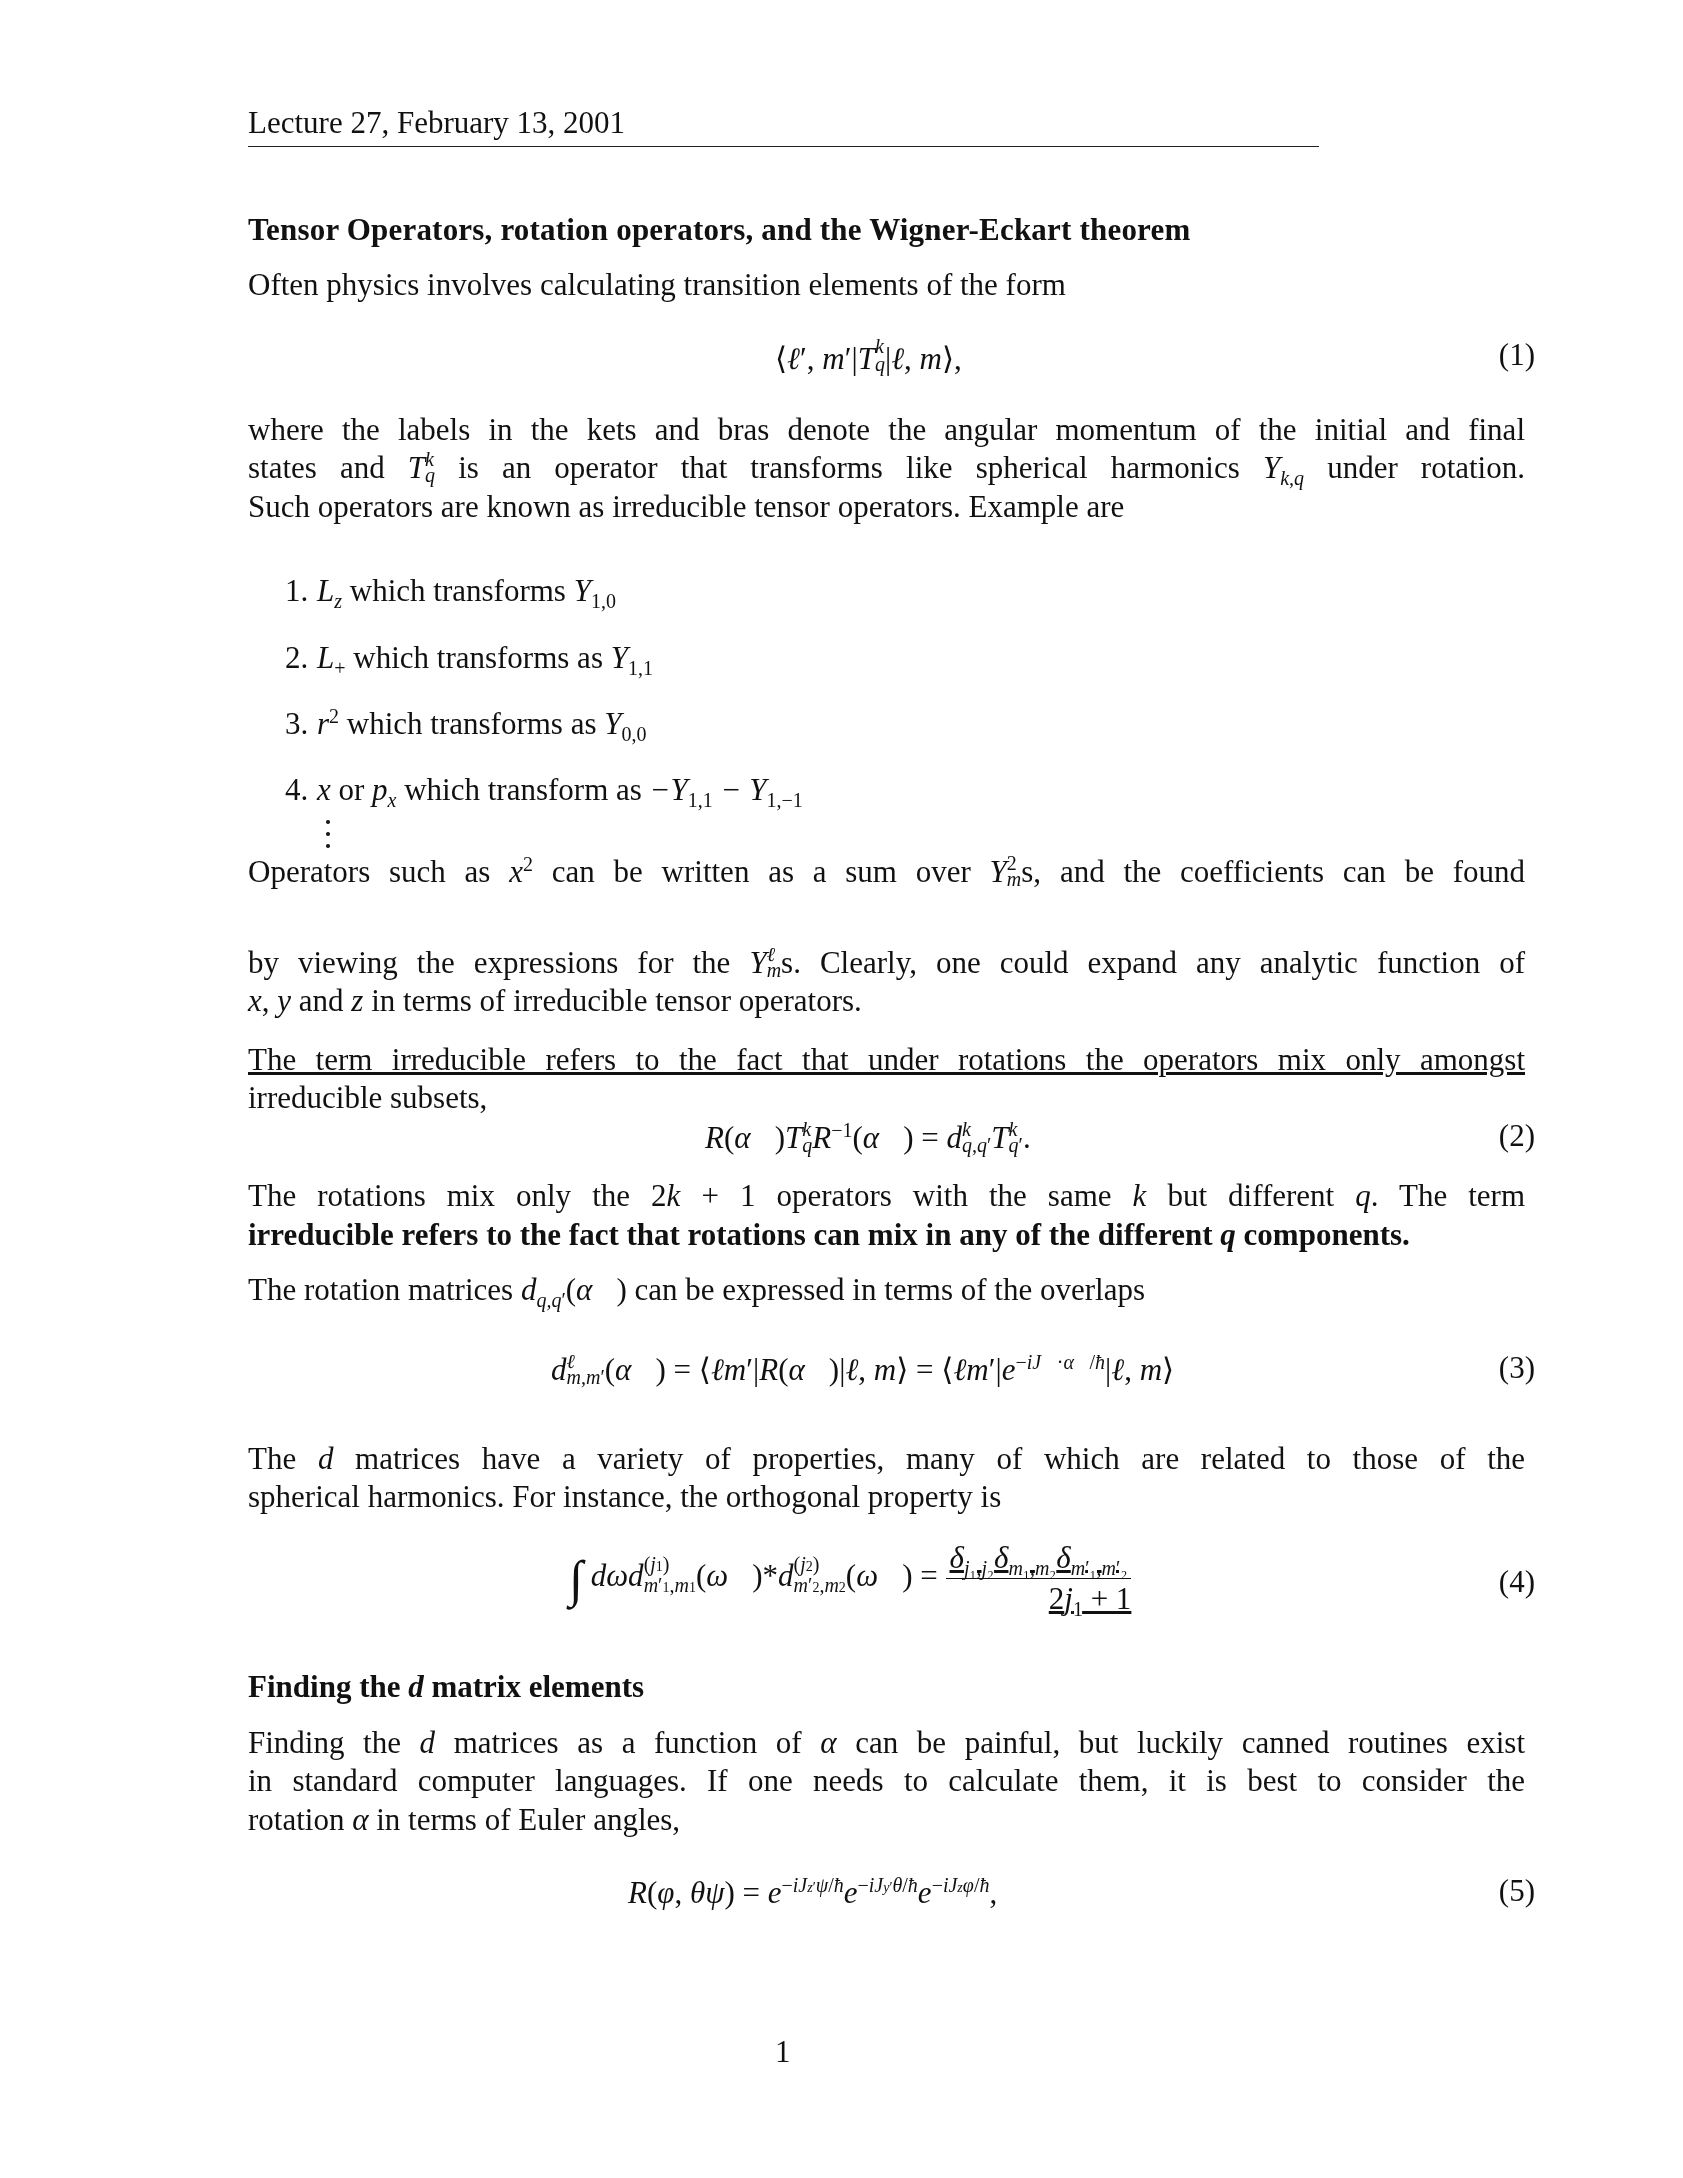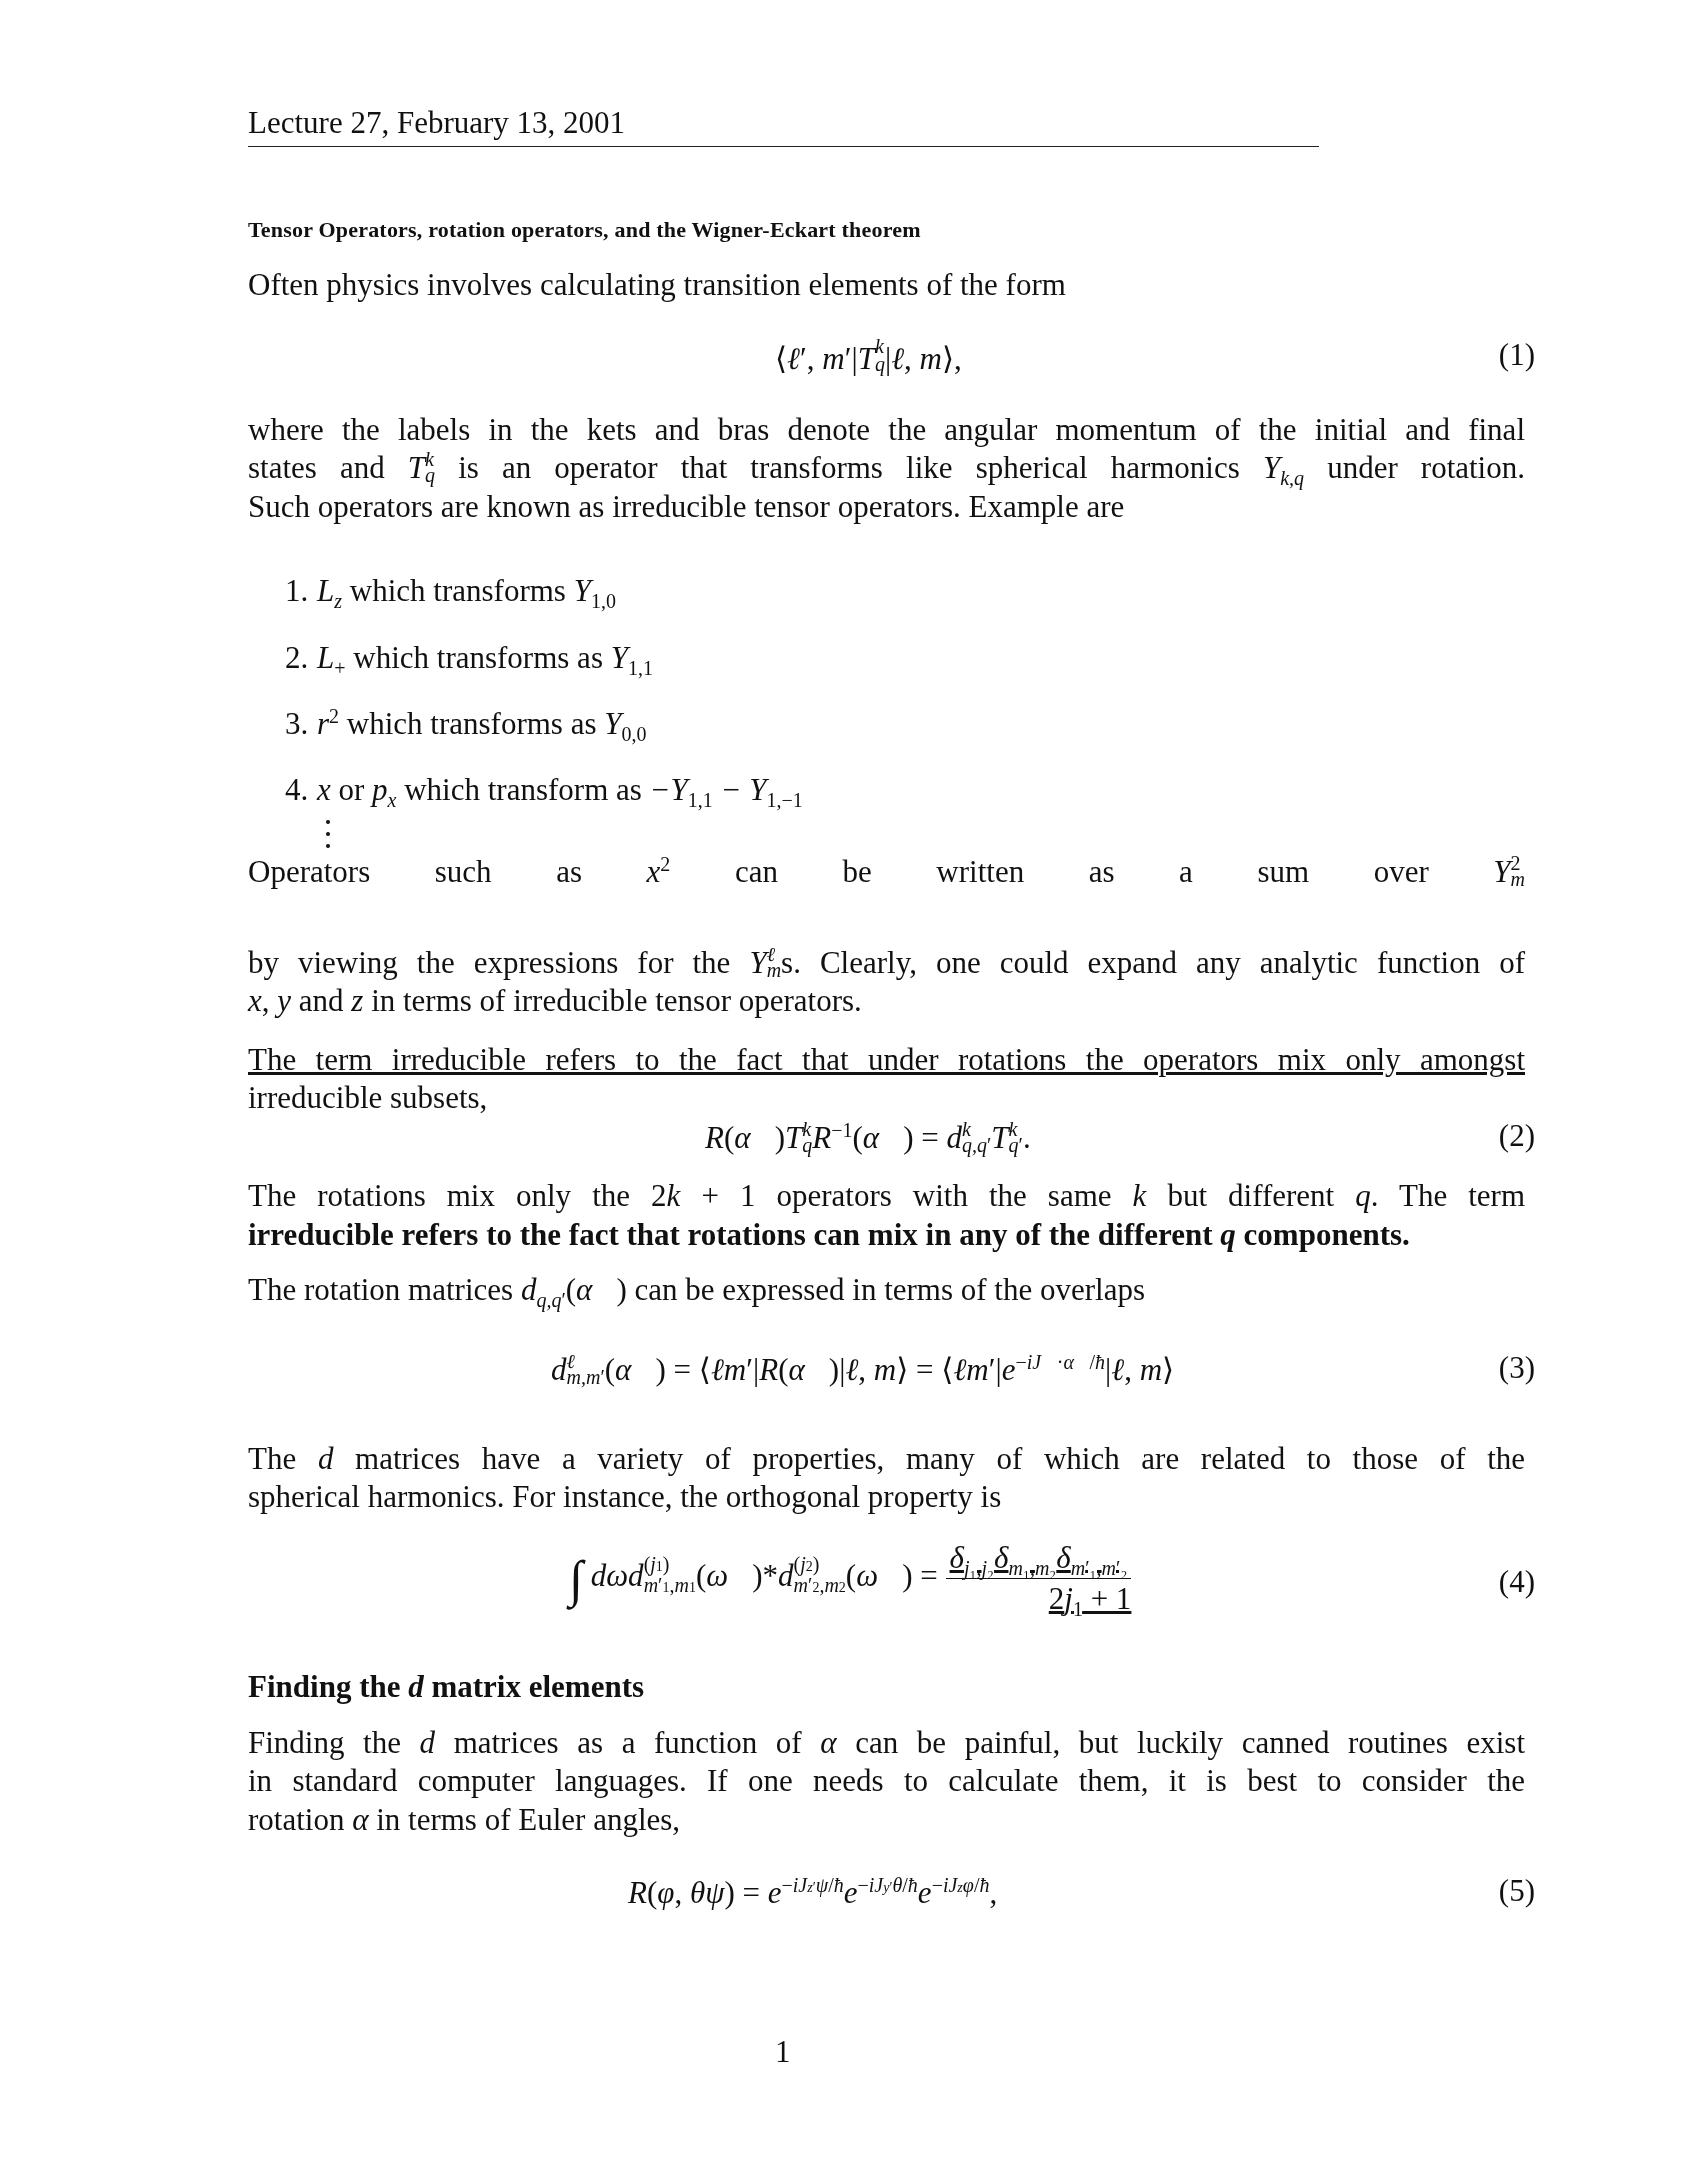--- a/index.html
+++ b/index.html
@@ -4,21 +4,21 @@
 <style>
   html, body { margin:0; padding:0; background:#ffffff; }
   body { width:1683px; height:2178px; position:relative; overflow:hidden;
          font-family:"DejaVu Serif", "Liberation Serif", serif; color:#111; }
   .page { position:absolute; left:0; top:0; width:1683px; height:1878px;margin-left:44px; }
   .abs { position:absolute; }
   .txt { font-family:"Liberation Serif", "DejaVu Serif", serif; font-size:31px; line-height:40px; color:#111; white-space:nowrap; }
   .just { white-space:normal; text-align:justify; text-align-last:justify; width:1277px; }
   .header { left:204px; top:103px; font-size:31px; }
   .rule { left:204px; top:146px; width:1071px; height:0; border-top:1.5px solid #222; }
-  .title { left:204px; top:210px; font-weight:bold; font-size:22px; letter-spacing:0.2px; }
+  .title { left:204px; top:210px; font-weight:bold; font-size:31px; letter-spacing:0.2px; }
   .sec { left:204px; top:1667px; font-weight:bold; font-size:31px; }
   .eq { font-family:"Liberation Serif","DejaVu Serif",serif; font-size:31px; line-height:40px; white-space:nowrap; }
   .eqnum { position:absolute; left:1436px; width:55px; text-align:right; font-size:31px; font-family:"Liberation Serif","DejaVu Serif",serif; }
   i, .m { font-style:italic; }
   sub, sup { font-size:20px; line-height:0; }
   .listnum { position:absolute; left:241px; }
   .listtxt { position:absolute; left:273px; }
   .vdots { left:282px; top:820px; width:12px; }
   .vdots span { display:block; width:4px; height:4px; background:#111; border-radius:50%; margin:0 0 8px 0; }
   .frac { display:inline-block; vertical-align:middle; text-align:right;text-decoration:underline; }
@@ -92,21 +92,21 @@
   <div class="abs vdots">
       <span></span>
       <span></span>
       <span></span>
     </div>
 
   <div class="abs txt just" style="left:204px; top:852px;">
     <span>Operators such as</span>
     <i>x</i><sup>2</sup>
     <span>can be written as a sum over</span>
-    <i>Y</i><span style="display:inline-block;vertical-align:-4px;line-height:14px;"><sup style="display:block;font-size:20px;line-height:16px;">2</sup><sub style="display:block;font-size:20px;line-height:16px;"><i>m</i></sub></span>
+    <i>Y</i><span style="display:inline-block;vertical-align:-4px;line-height:14px;"><sup style="display:block;font-size:20px;line-height:16px;">2</sup><sub style="display:block;font-size:20px;line-height:16px;"><i>m</i></sub></span><span>s, and the coefficients can be found</span>
   </div>
   <div class="abs txt just" style="left:204px; top:943px;">
     <span>by viewing the expressions for the</span>
     <i>Y</i><span style="display:inline-block;vertical-align:-4px;line-height:14px;"><sup style="display:block;font-size:20px;line-height:16px;"><i>ℓ</i></sup><sub style="display:block;font-size:20px;line-height:16px;"><i>m</i></sub></span><span>s. Clearly, one could expand any analytic function of</span>
   </div>
   <div class="abs txt" style="left:204px; top:981px;">
     <i>x</i>, <i>y</i> <span>and</span> <i>z</i> <span>in terms of irreducible tensor operators.</span>
   </div>
 
   <div class="abs txt just" style="left:204px; top:1040px;text-decoration:underline;">The term irreducible refers to the fact that under rotations the operators mix only amongst</div>

